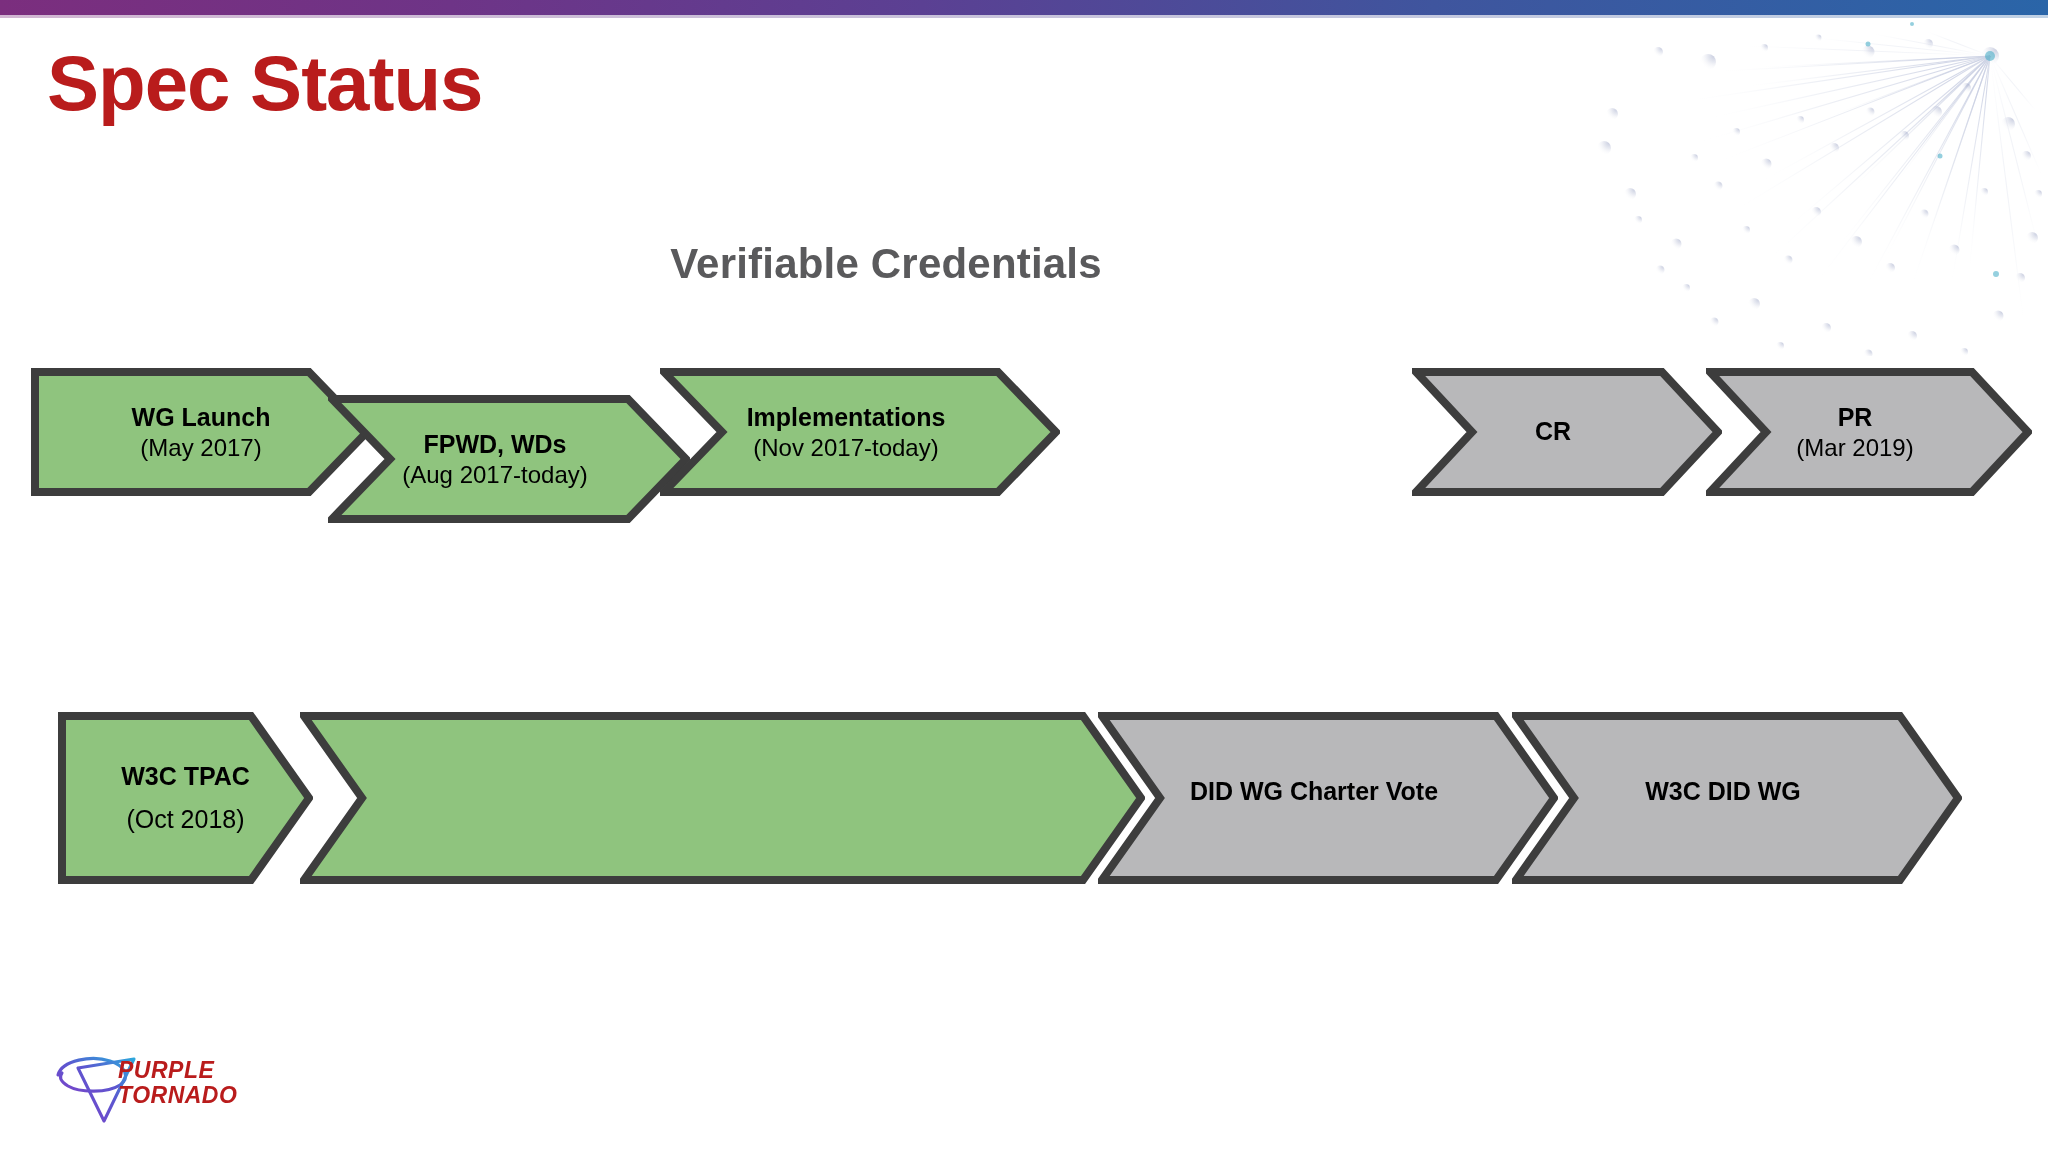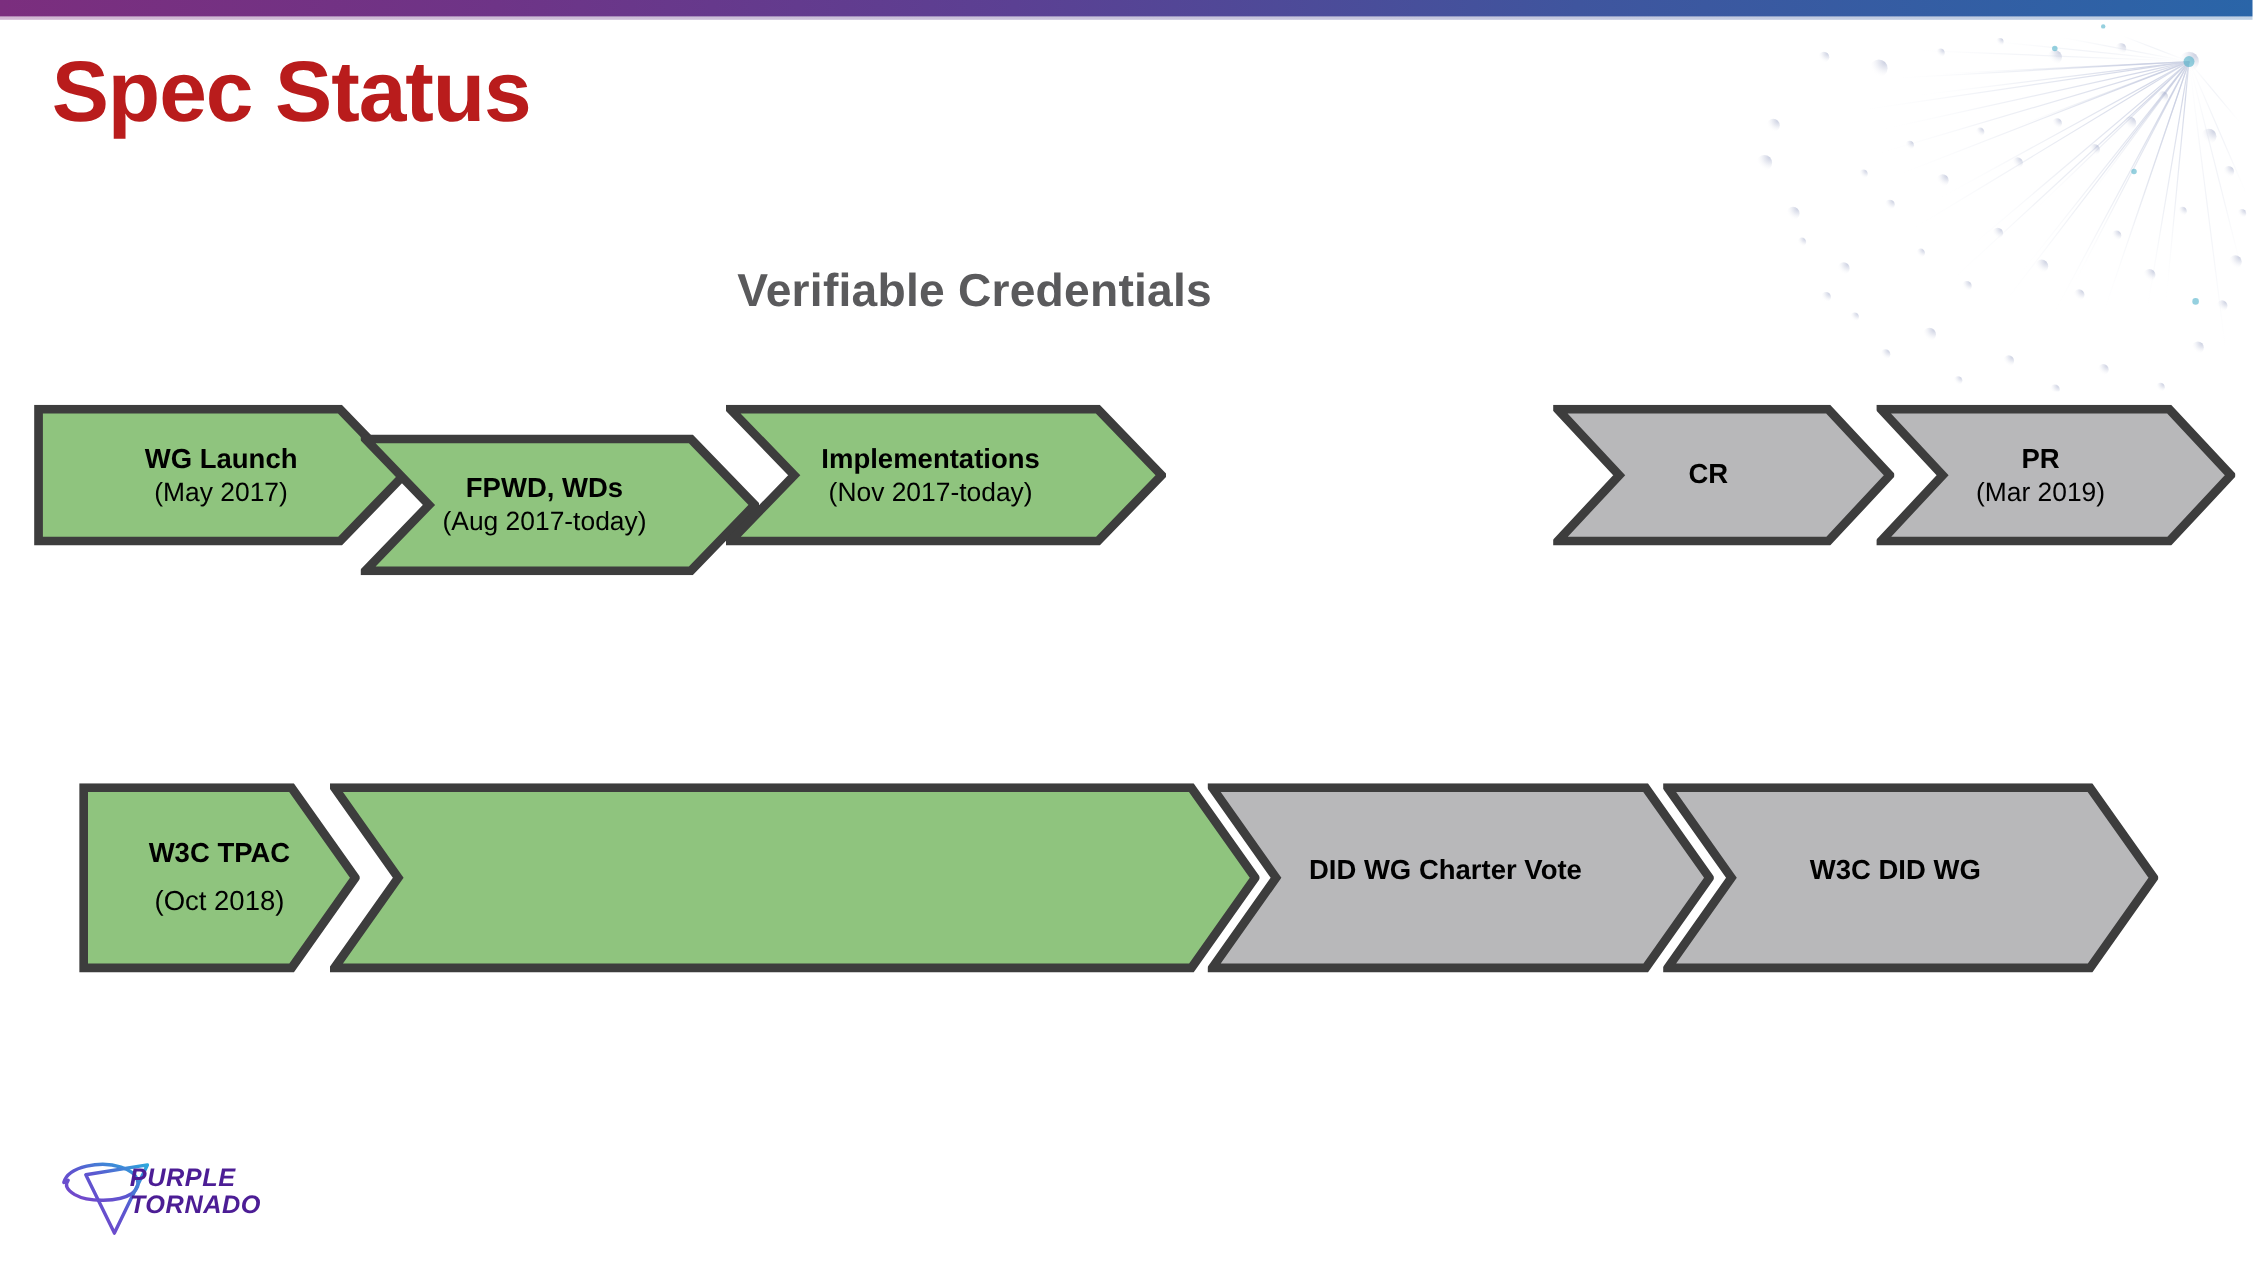--- a/index.html
+++ b/index.html
@@ -133,21 +133,21 @@
     width: 190px;
     height: 78px;
   }
   #logo-text {
     position: absolute;
     left: 118px;
     top: 1058px;
     font-size: 23px;
     font-weight: bold;
     font-style: italic;
-    color: #4c1d95;
+    color: #b91c1c;
     line-height: 1.08;
     letter-spacing: .5px;
   }
 </style>
 </head>
 <body>
 
 <div id="slide">
 
   <div id="topbar"></div>
@@ -308,21 +308,21 @@
       <div class="chev-text">
         <span class="ttl">PR</span>
         <span class="sub">(Mar 2019)</span>
       </div>
     </div>
   </div>
 
 
   <div class="chev-row" id="row-did">
 
-    <div class="chev" style="left:16px; width:255px;">
+    <div class="chev" style="left:2px; width:255px;">
       <svg class="chev-bg" viewBox="0 0 255 172" preserveAspectRatio="none">
         <polygon points="4,4 193,4 251,86 193,168 4,168" fill="#8FC47E" stroke="#3D3D3D" stroke-width="8" stroke-linejoin="miter"></polygon>
       </svg>
       <div class="chev-text">
         <span class="ttl">W3C TPAC</span>
         <span class="sub">(Oct 2018)</span>
       </div>
     </div>
 
     <div class="chev wide" style="left:244px; width:845px;">

